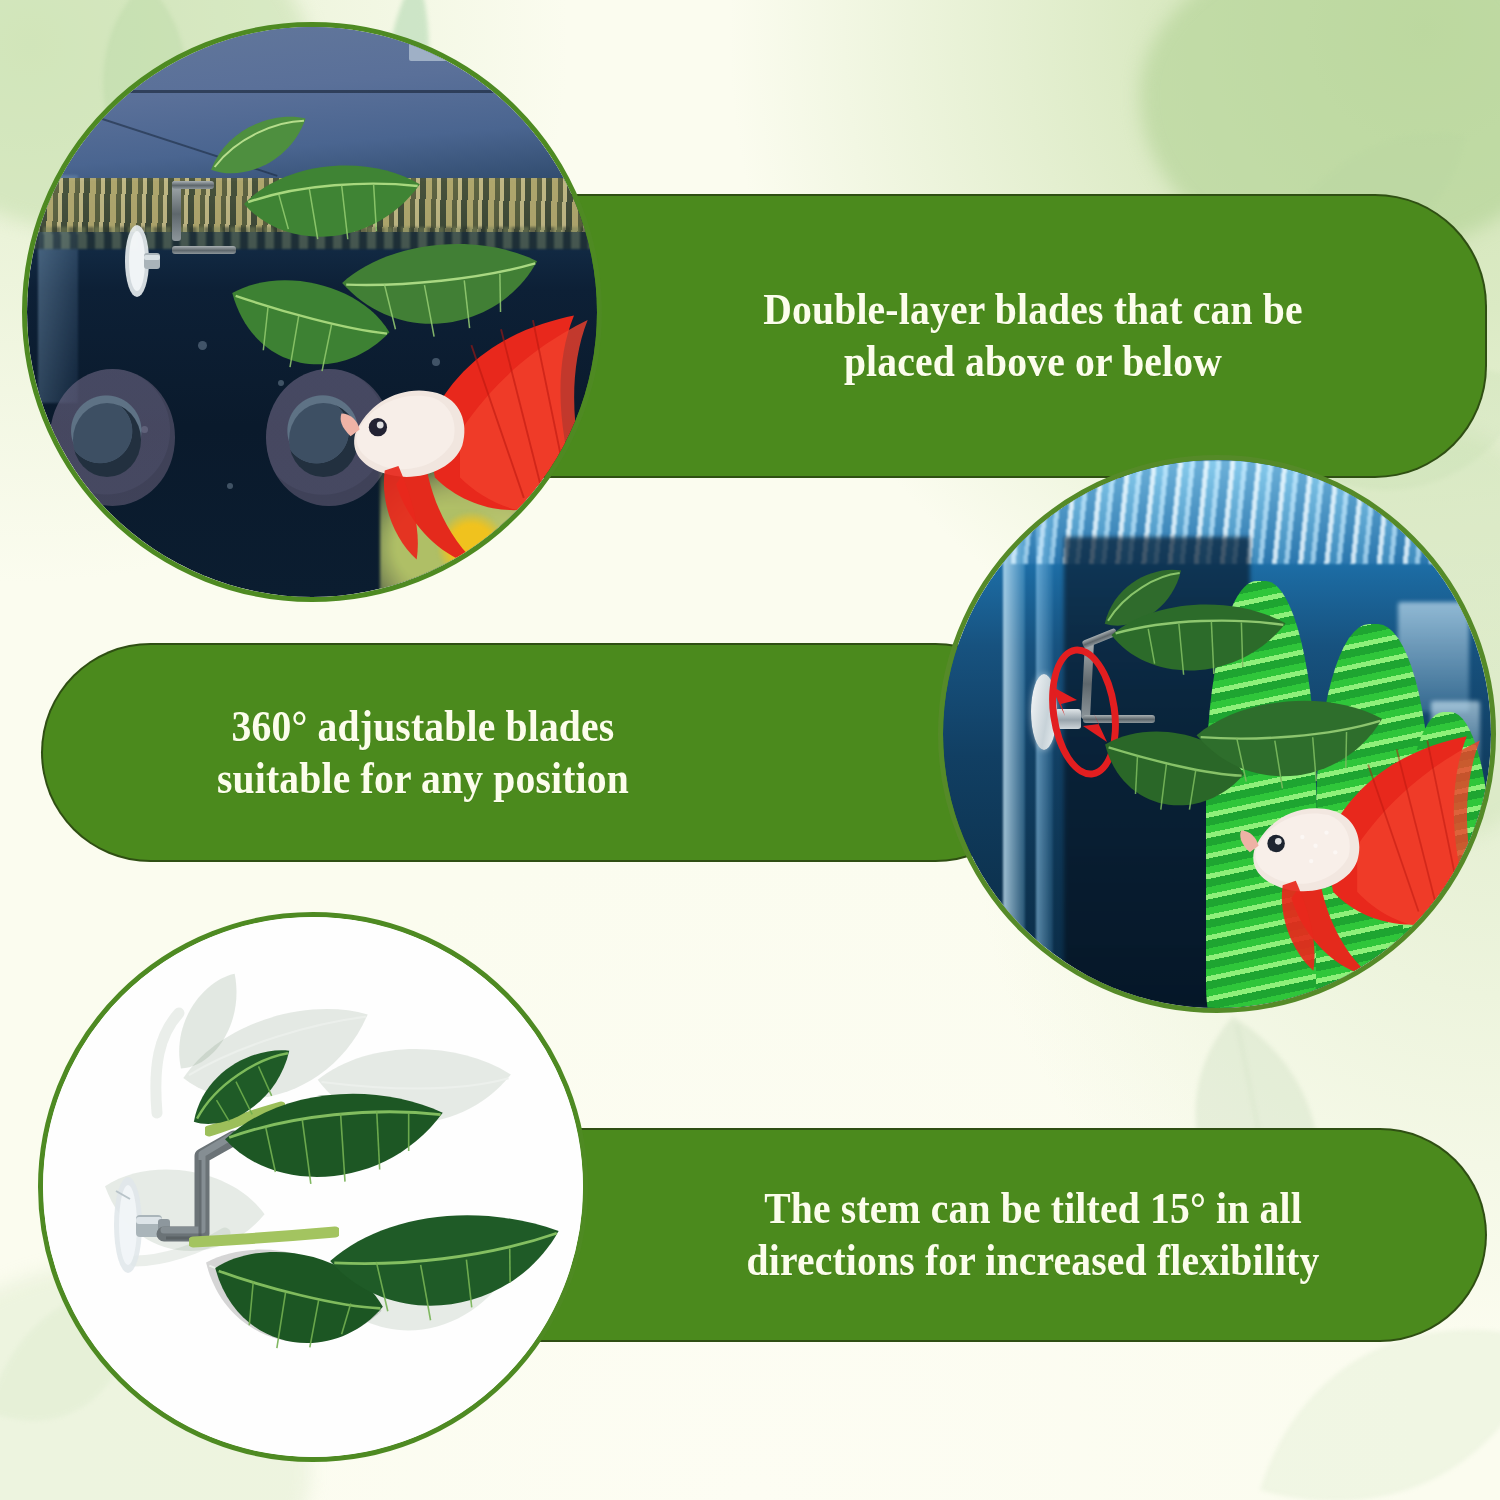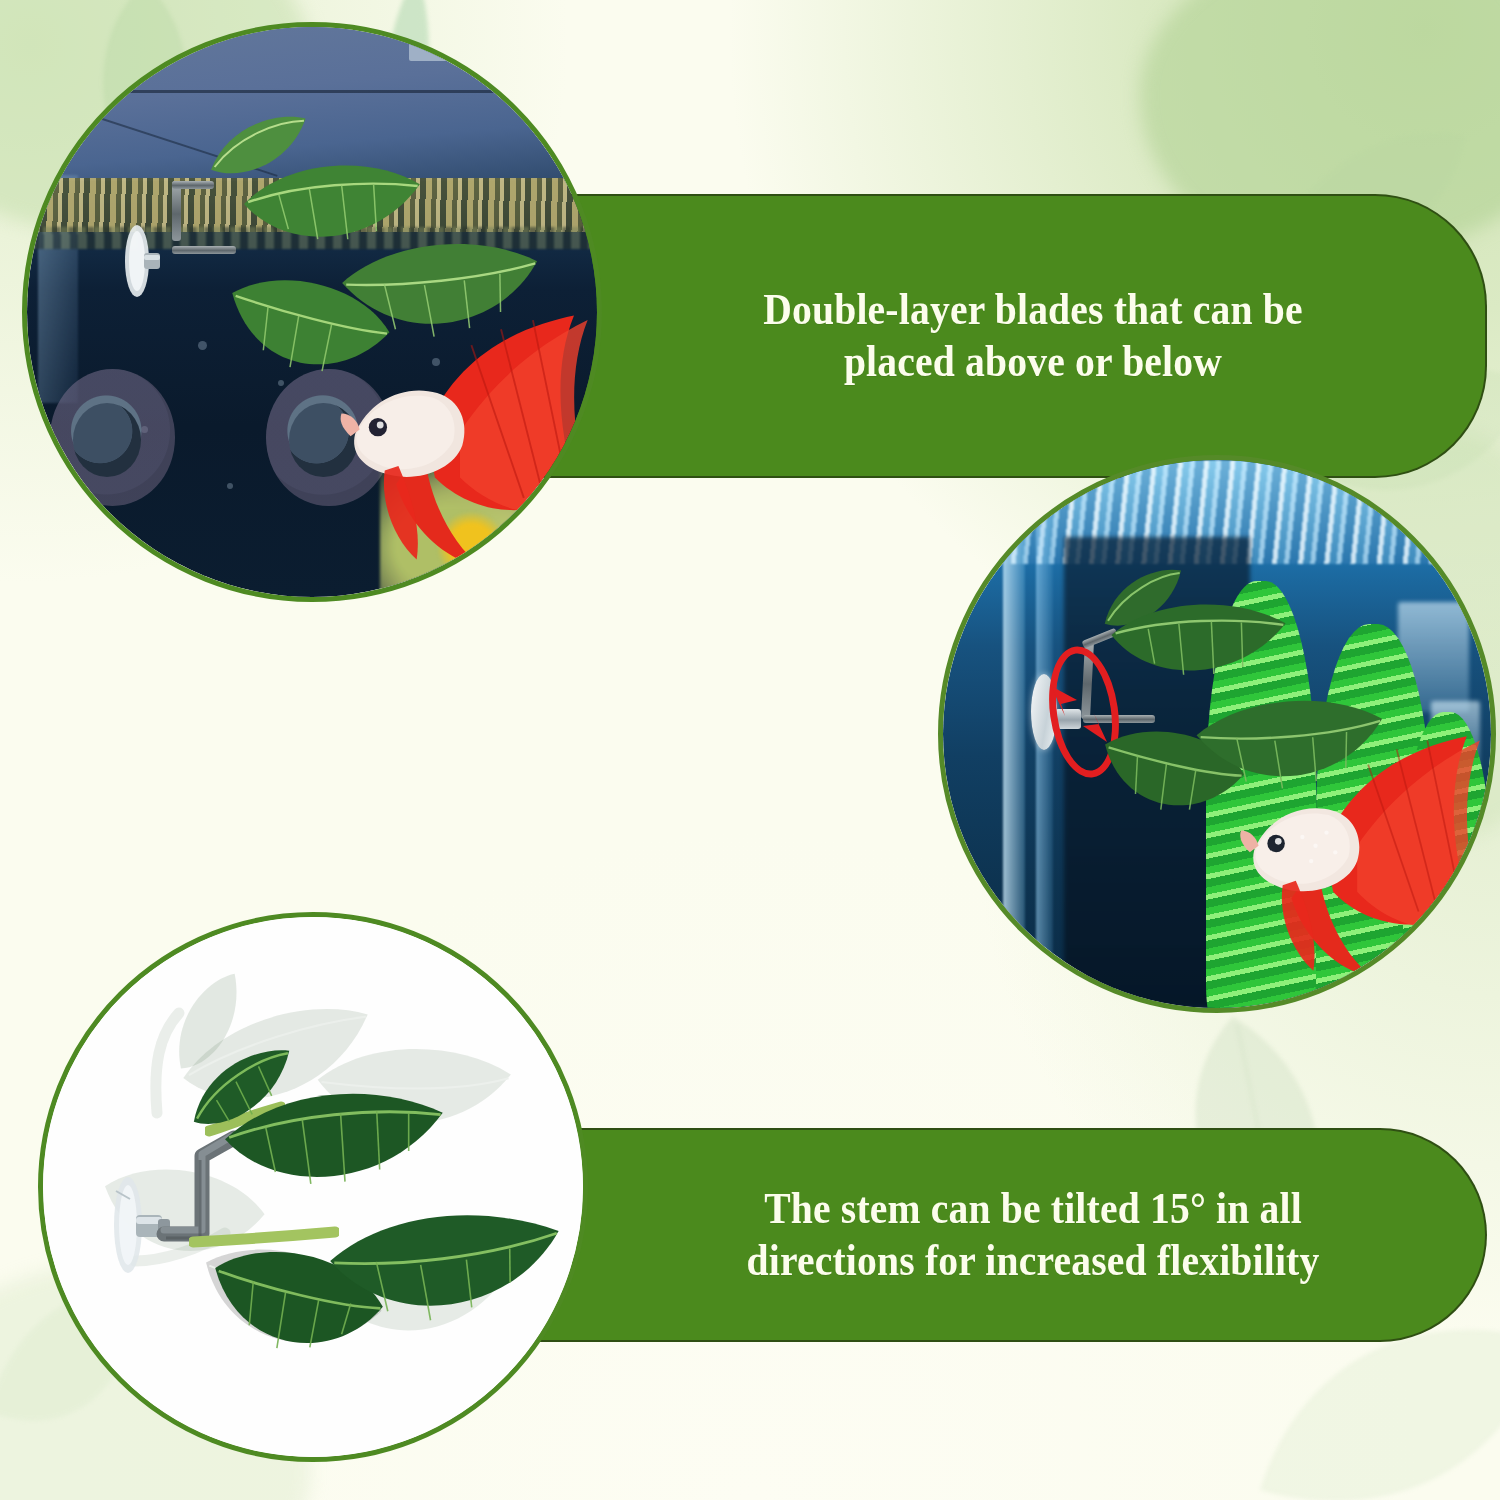--- a/index.html
+++ b/index.html
@@ -159,20 +159,26 @@
       </svg>
   </div>
 
   <div class="banner" style="left:430px;top:196px;width:1055px;height:280px;border-radius:110px;">
     <div class="txt" style="font-size:44px;width:780px;margin-left:150px;">
       <div>Double-layer blades that can be</div>
       <div>placed above or below</div>
     </div>
   </div>
 
+  <div class="banner" style="left:43px;top:645px;width:1000px;height:215px;border-radius:108px;">
+    <div class="txt" style="font-size:44px;width:700px;margin-right:240px;">
+      <div>360° adjustable blades</div>
+      <div>suitable for any position</div>
+    </div>
+  </div>
 
   <div class="banner" style="left:420px;top:1130px;width:1065px;height:210px;border-radius:105px;">
     <div class="txt" style="font-size:44px;width:830px;margin-left:160px;">
       <div>The stem can be tilted 15° in all</div>
       <div>directions for increased flexibility</div>
     </div>
   </div>
 
   <div class="circle" style="left:22px;top:22px;width:570px;height:570px;border:5px solid #4e8a22;">
     <div class="inner">

